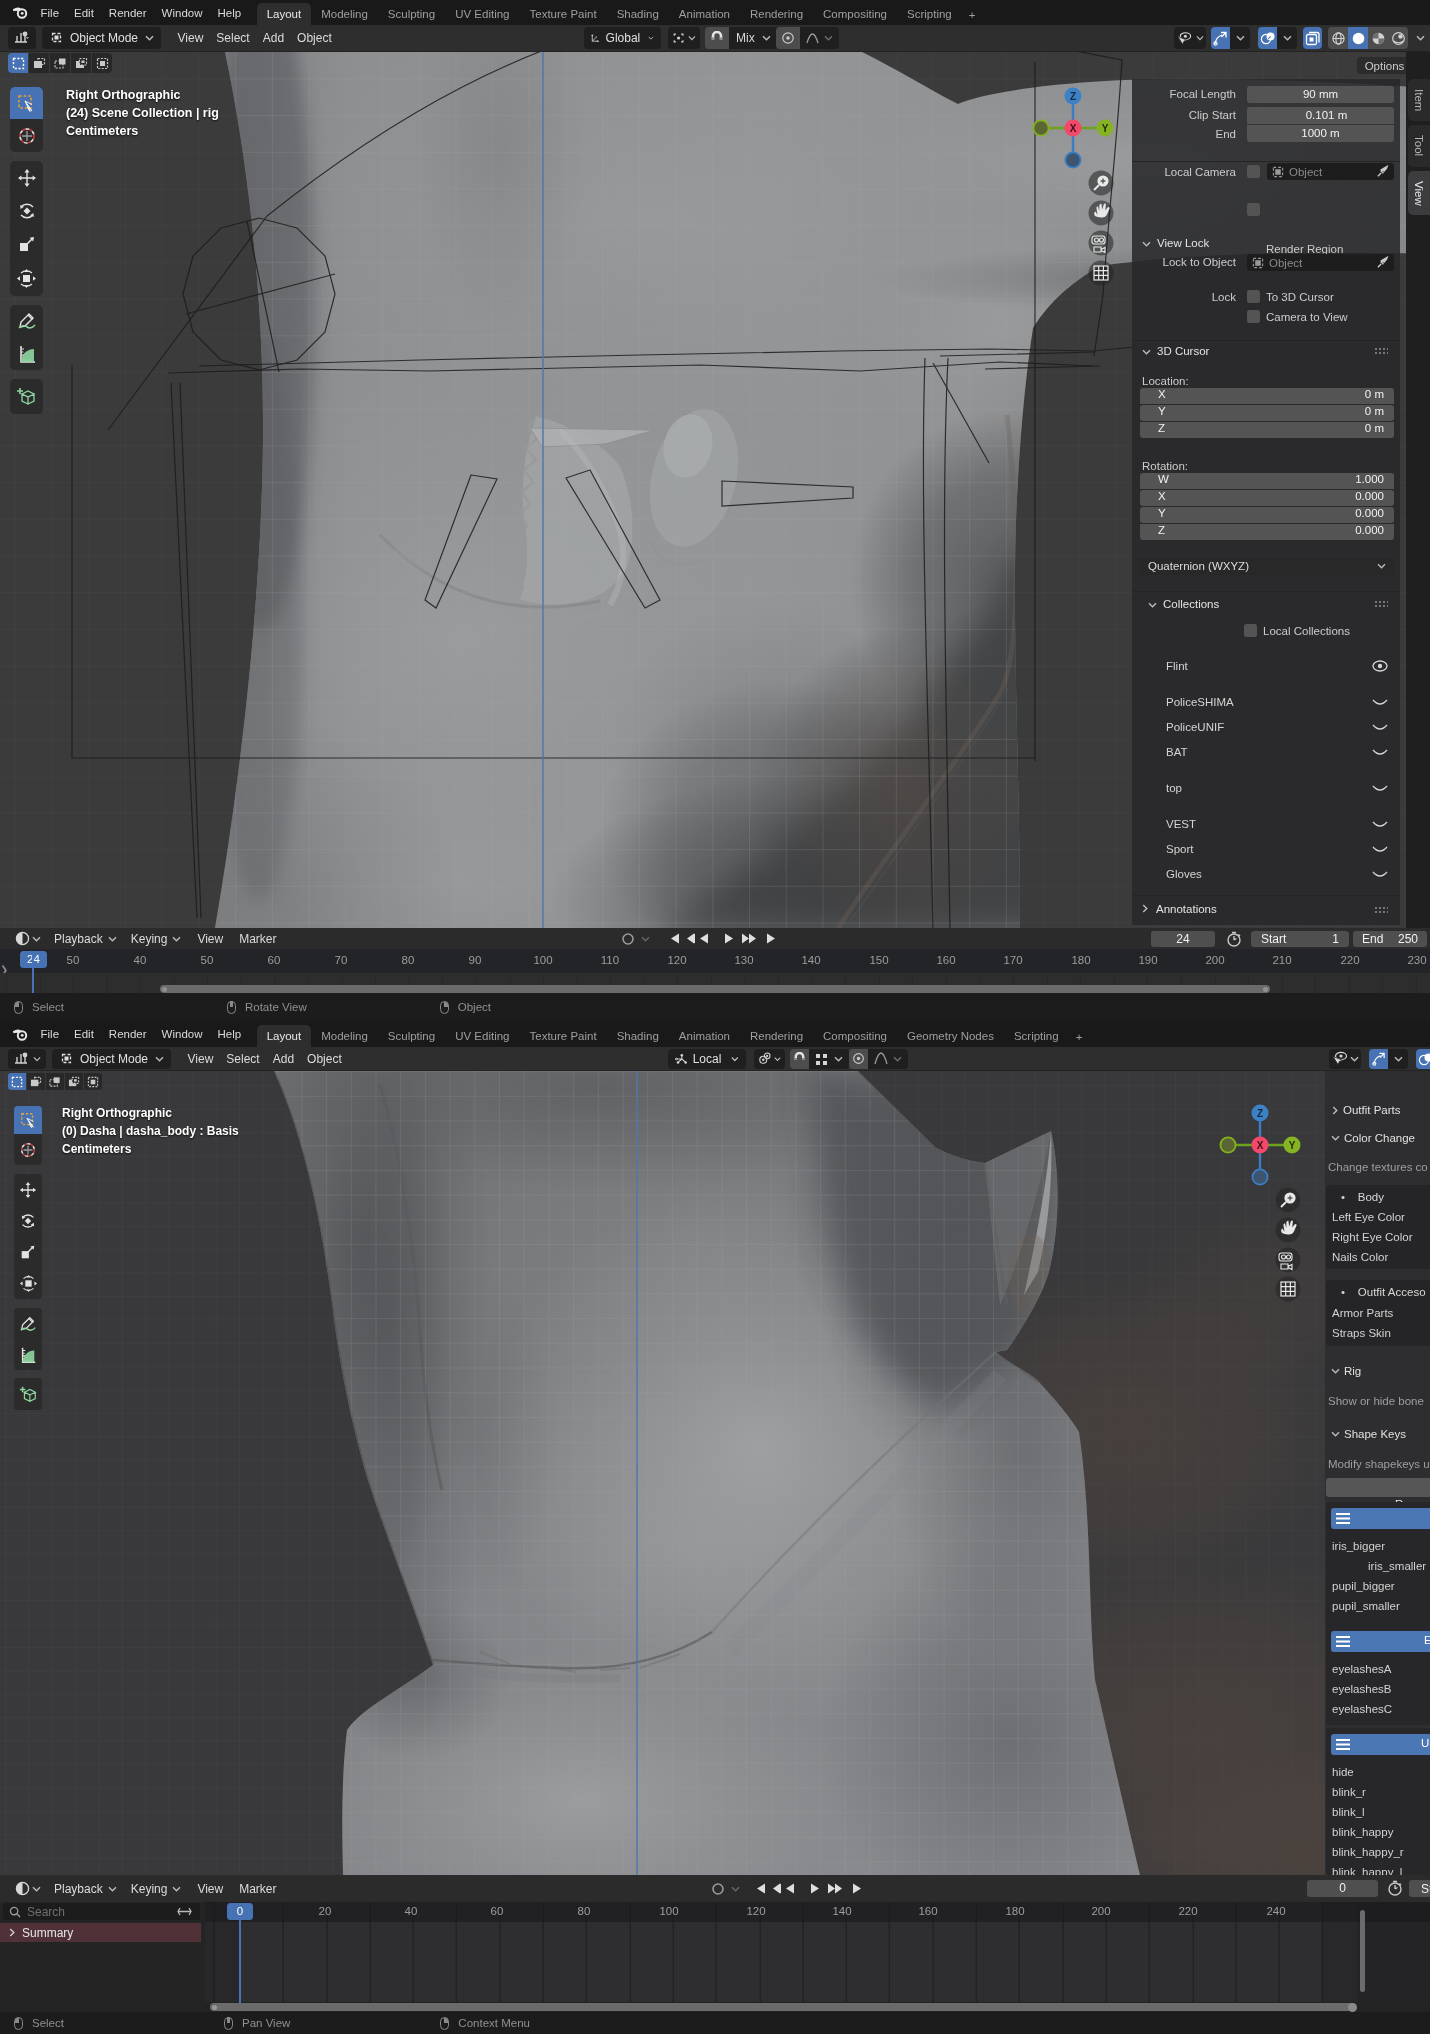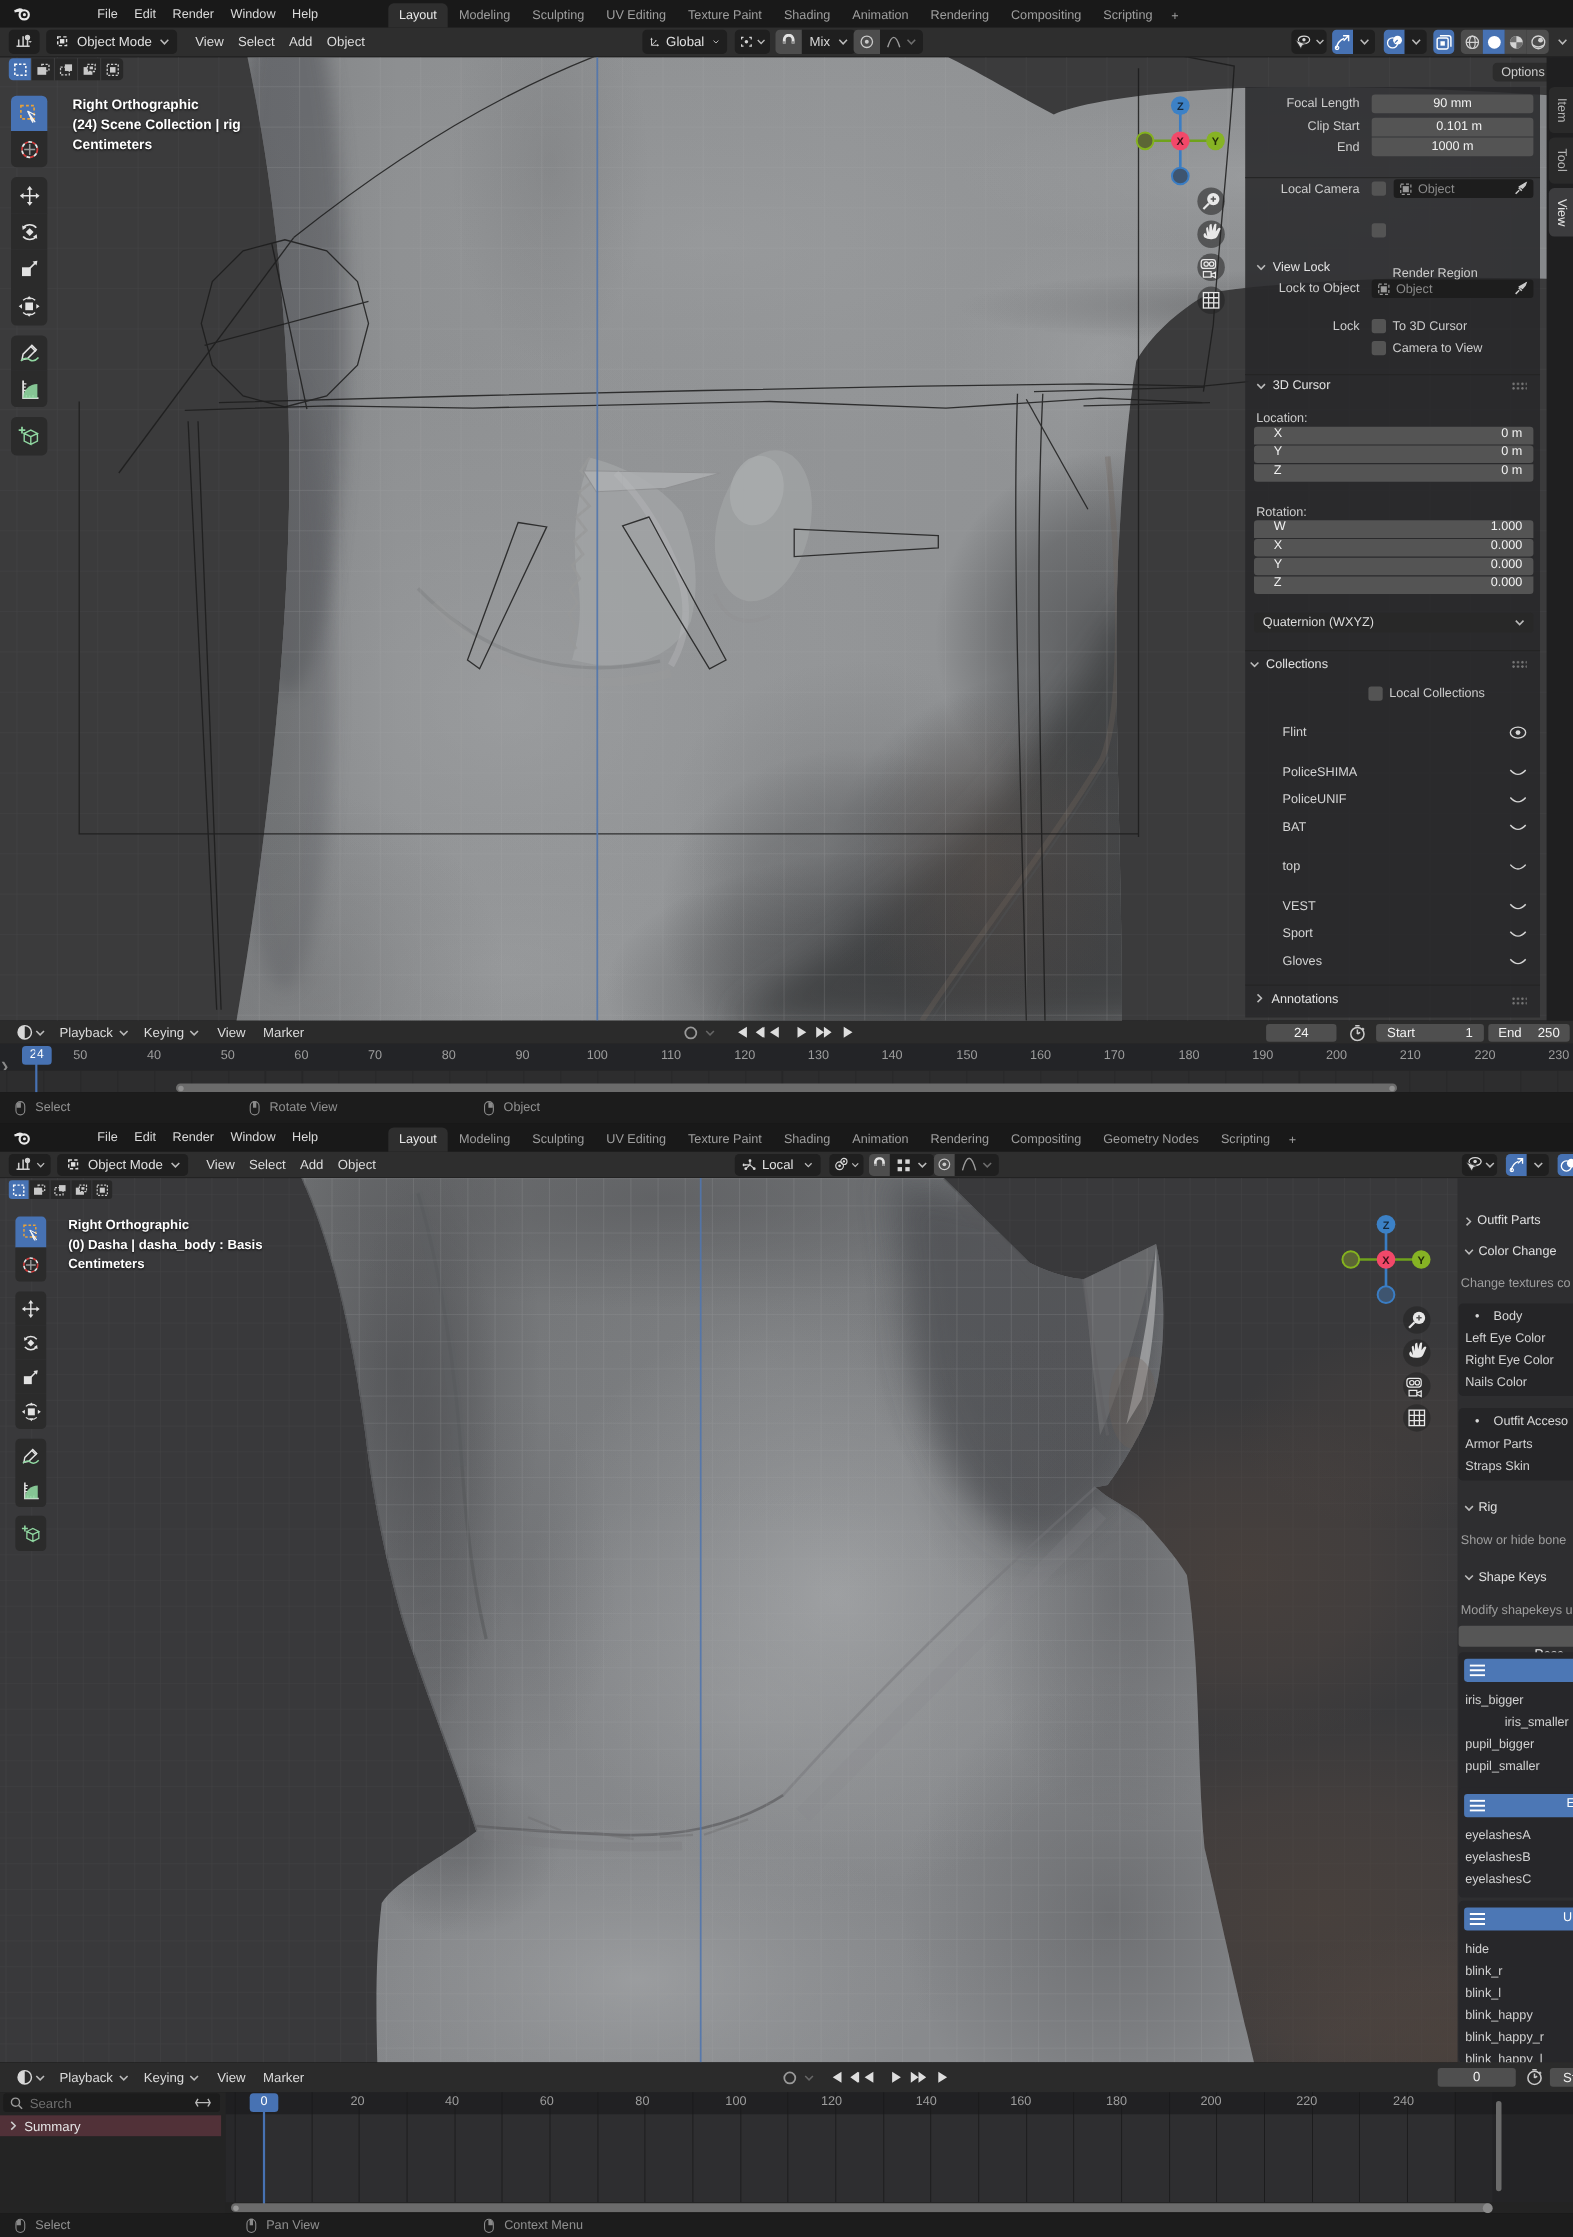--- a/index.html
+++ b/index.html
@@ -1,19 +1,19 @@
 <!DOCTYPE html>
 <html><head>
 <meta charset="utf-8">
 <style>
   * { margin:0; padding:0; box-sizing:border-box; }
   html,body { width:1430px; height:2034px; background:#161616; overflow:hidden; }
   body { -webkit-font-smoothing:antialiased; font-family:"Liberation Sans", sans-serif; font-size:12px; color:#d8d8d8; position:relative; }
   .abs { position:absolute; }
-  .topbar { left:0; width:1430px; height:25px; background:#191919; display:flex; align-items:center;gap:48px; }
+  .topbar { left:0; width:1430px; height:25px; background:#191919; display:flex; align-items:center; }
   .menu { display:flex; align-items:center; height:100%; }
   .menu span { padding:0 7.5px; color:#dadada; font-size:11.5px; }
   .tabs { display:flex; align-items:flex-end; height:100%; margin-left:8px; }
   .tab { padding:5px 10px 5px 10px; color:#9f9f9f; font-size:11.5px; border-radius:5px 5px 0 0; }
   .tab.act { background:#2e2e2e; color:#e8e8e8; }
   .hdr { left:0; width:1430px; height:28px; background:#2e2e2e; display:flex; align-items:center; border-bottom:1px solid #232323; }
   .hmenu span { padding:0 6.5px; color:#dcdcdc; }
   .drop { background:#1f1f1f; border-radius:4px; height:22px; display:flex; align-items:center; padding:0 7px; color:#e0e0e0; }
   .statusbar { left:0; width:1430px; background:#1c1c1c; color:#909090; display:flex; align-items:center; font-size:11.5px; }
   .mouseico { display:inline-block; width:9px; height:13px; border:1.2px solid #8a8a8a; border-radius:4.5px; margin-right:9px; position:relative; }
@@ -484,21 +484,21 @@
     <div class="abs fld" style="left:8px; top:343px; width:254px; height:16px; border-radius:0 0 3px 3px; text-align:left;"><span style="margin-left:18px;">Z</span><span style="float:right; margin-right:10px;">0 m</span></div>
     <span class="abs" style="left:10px; top:381px;">Rotation:</span>
     <div class="abs fld" style="left:8px; top:394px; width:254px; height:16px; border-radius:3px 3px 0 0; text-align:left;"><span style="margin-left:18px;">W</span><span style="float:right; margin-right:10px;">1.000</span></div>
     <div class="abs fld" style="left:8px; top:411px; width:254px; height:16px; text-align:left;"><span style="margin-left:18px;">X</span><span style="float:right; margin-right:10px;">0.000</span></div>
     <div class="abs fld" style="left:8px; top:428px; width:254px; height:16px; text-align:left;"><span style="margin-left:18px;">Y</span><span style="float:right; margin-right:10px;">0.000</span></div>
     <div class="abs fld" style="left:8px; top:445px; width:254px; height:16px; border-radius:0 0 3px 3px; text-align:left;"><span style="margin-left:18px;">Z</span><span style="float:right; margin-right:10px;">0.000</span></div>
     <div class="abs" style="left:8px; top:478px; width:254px; height:18px; background:#282828; border-radius:3px; display:flex; align-items:center; padding:0 8px; color:#dcdcdc;">Quaternion (WXYZ)<svg width="9" height="6" viewBox="0 0 9 6" style="margin-left:auto;">
           <path d="M1,1.2 L4.5,4.8 L8,1.2" stroke="#bbb" stroke-width="1.4" fill="none"></path>
         </svg></div>
     <div class="abs" style="left:0; top:512px; width:268px; height:1px; background:#242424;"></div>
-    <div class="abs" style="left:4px; top:519px;"><svg width="9" height="6" viewBox="0 0 9 6" style="margin-right:6px;">
+    <div class="abs" style="left:16px; top:519px;"><svg width="9" height="6" viewBox="0 0 9 6" style="margin-right:6px;">
           <path d="M1,1.2 L4.5,4.8 L8,1.2" stroke="#bbb" stroke-width="1.4" fill="none"></path>
         </svg><span style="color:#e3e3e3;">Collections</span></div>
     <div class="abs" style="right:12px; top:521px; width:14px; height:8px; background-image:radial-gradient(circle, #777 1px, transparent 1.2px); background-size:4px 4px;"></div>
     <div class="abs" style="left:112px; top:545px; width:13px; height:13px; background:#545454; border-radius:2.5px;"></div>
       <span class="abs" style="left:131px; top:546px;">Local Collections</span>
     <span class="abs" style="left:34px; top:581px; color:#d4d4d4;">Flint</span>
     <svg class="abs" style="left:240px; top:581px;" width="16" height="12" viewBox="0 0 16 12">
         <ellipse cx="8" cy="6" rx="7" ry="5" fill="none" stroke="#d4d4d4" stroke-width="1.3"></ellipse>
         <circle cx="8" cy="6" r="2.2" fill="#d4d4d4"></circle>
       </svg>

